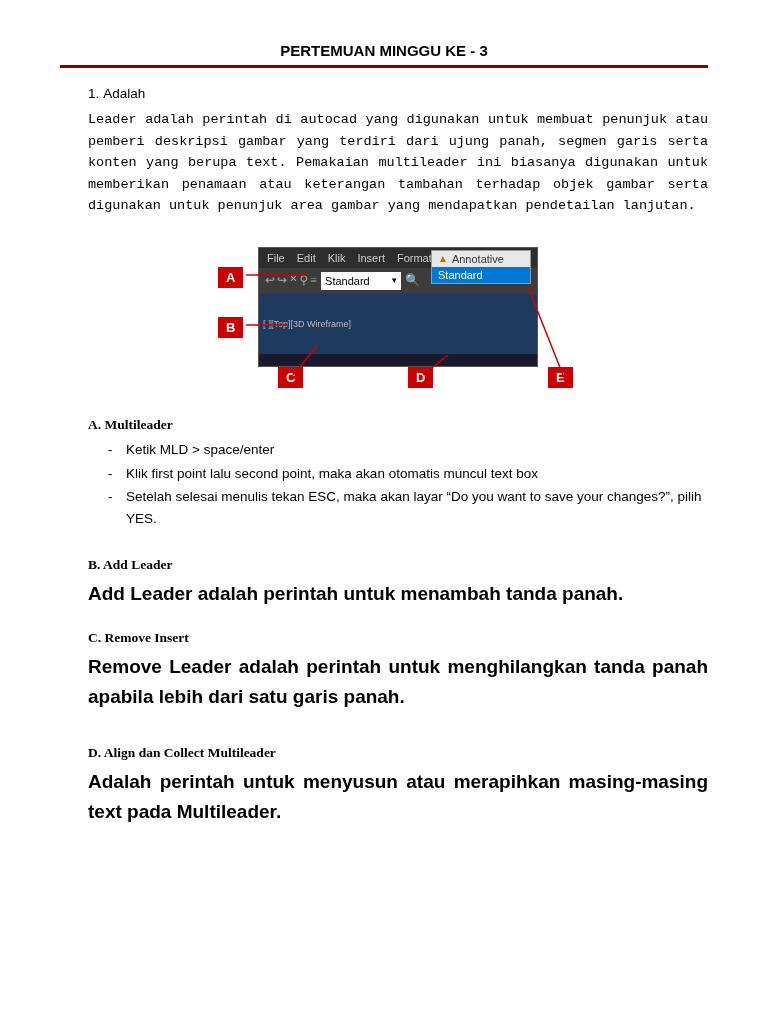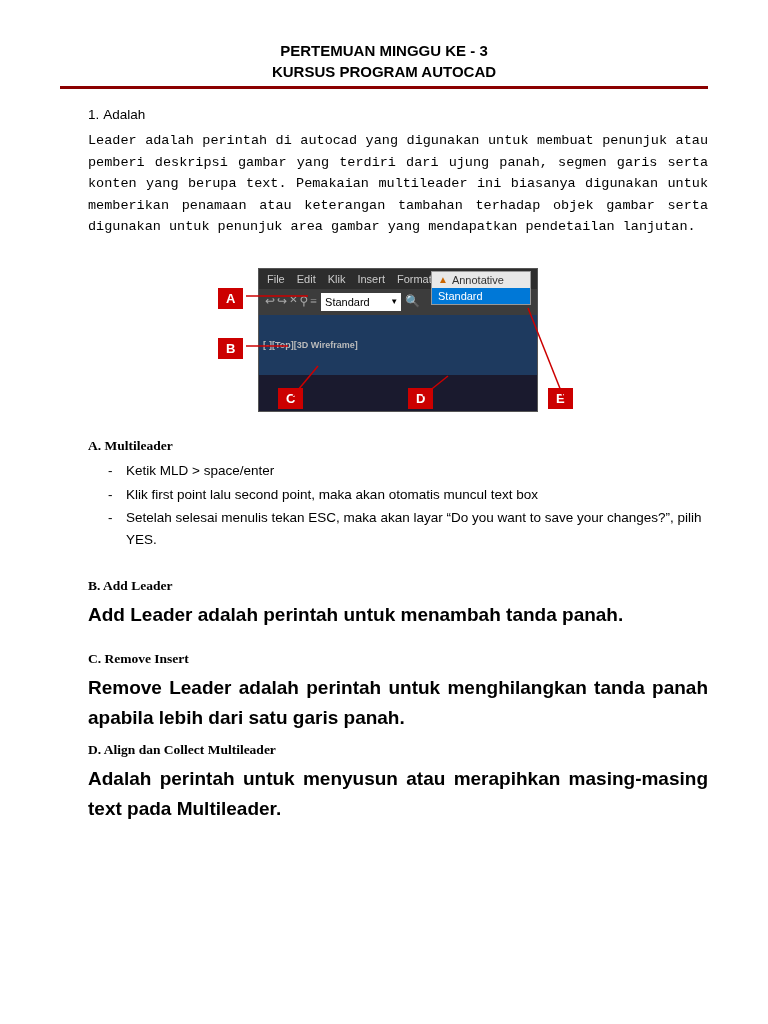--- a/index.html
+++ b/index.html
@@ -49,21 +49,21 @@
       margin: 20px 0 20px 28px;
       position: relative;
     }
     .autocad-screenshot {
       position: relative;
       width: 360px;
       height: 160px;
     }
     .autocad-bg {
       width: 280px;
-      height: 144px;
+      height: 120px;
       background: #1a1a2e;
       position: absolute;
       top: 10px;
       left: 40px;
       border: 1px solid #555;
     }
     .autocad-menubar {
       background: #2d2d2d;
       height: 20px;
       display: flex;
@@ -117,21 +117,20 @@
     .autocad-workspace {
       background: #1e3a5f;
       height: 60px;
       position: relative;
       display: flex;
       align-items: center;
       padding: 4px;
       font-size: 10px;
       color: #aaa;
       font-family: Arial, sans-serif;
-      font-weight: bold;
     }
     .workspace-label {
       font-size: 9px;
       color: #bbb;
     }
     .dropdown-popup {
       position: absolute;
       right: 6px;
       top: 2px;
       background: #e8e8e8;
@@ -212,21 +211,20 @@
       text-align: justify;
       font-weight: bold;
     }
   </style>
 </head>
 <body>
 
 <div class="page-header">
   <h1>
     <span>PERTEMUAN MINGGU KE - 3</span><br>
-    <span>KURSUS PROGRAM AUTOCAD</span>
   </h1>
   <hr class="header-divider">
 </div>
 
 <div class="main-content">
 
   <div>
     <div style="display:flex; gap:4px;">
       <span class="section-title" style="font-family:Arial,sans-serif;font-size:13.5px;margin-left:28px;">1.</span>
       <span style="font-family:Arial,sans-serif;font-size:13.5px;">Adalah</span>
@@ -320,18 +318,18 @@
   <div class="alpha-section" style="margin-top:28px;">
     <div class="alpha-title">B.  Add Leader</div>
     <p class="alpha-body">Add Leader adalah perintah untuk menambah tanda panah.</p>
   </div>
 
   <div class="alpha-section" style="margin-top:20px;">
     <div class="alpha-title">C.  Remove Insert</div>
     <p class="alpha-body">Remove Leader adalah perintah untuk menghilangkan tanda panah apabila lebih dari satu garis panah.</p>
   </div>
 
-  <div class="alpha-section" style="margin-top:8px;">
+  <div class="alpha-section" style="margin-top:32px;">
     <div class="alpha-title">D.  Align dan Collect Multileader</div>
     <p class="alpha-body">Adalah perintah untuk menyusun atau merapihkan masing-masing text pada Multileader.</p>
   </div>
 
 </div>
 
 </body></html>

